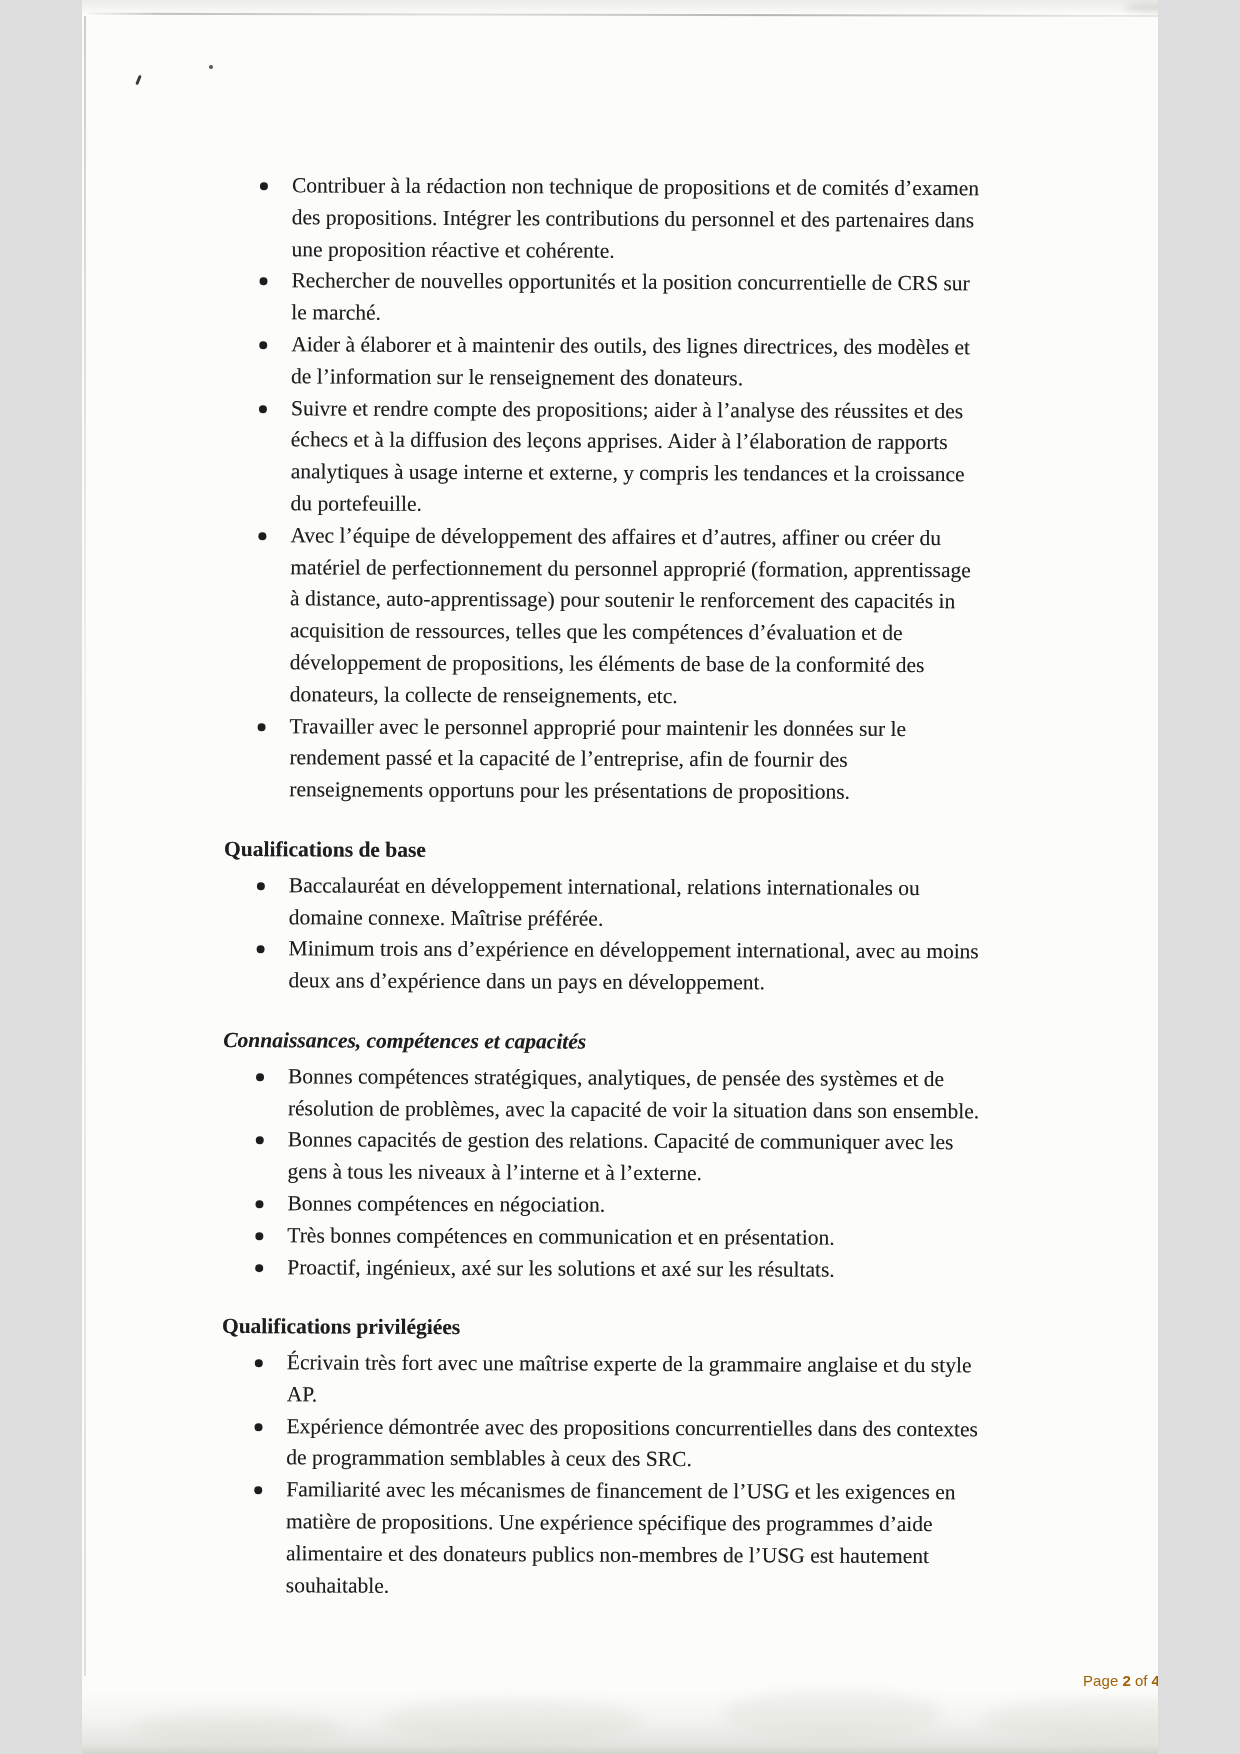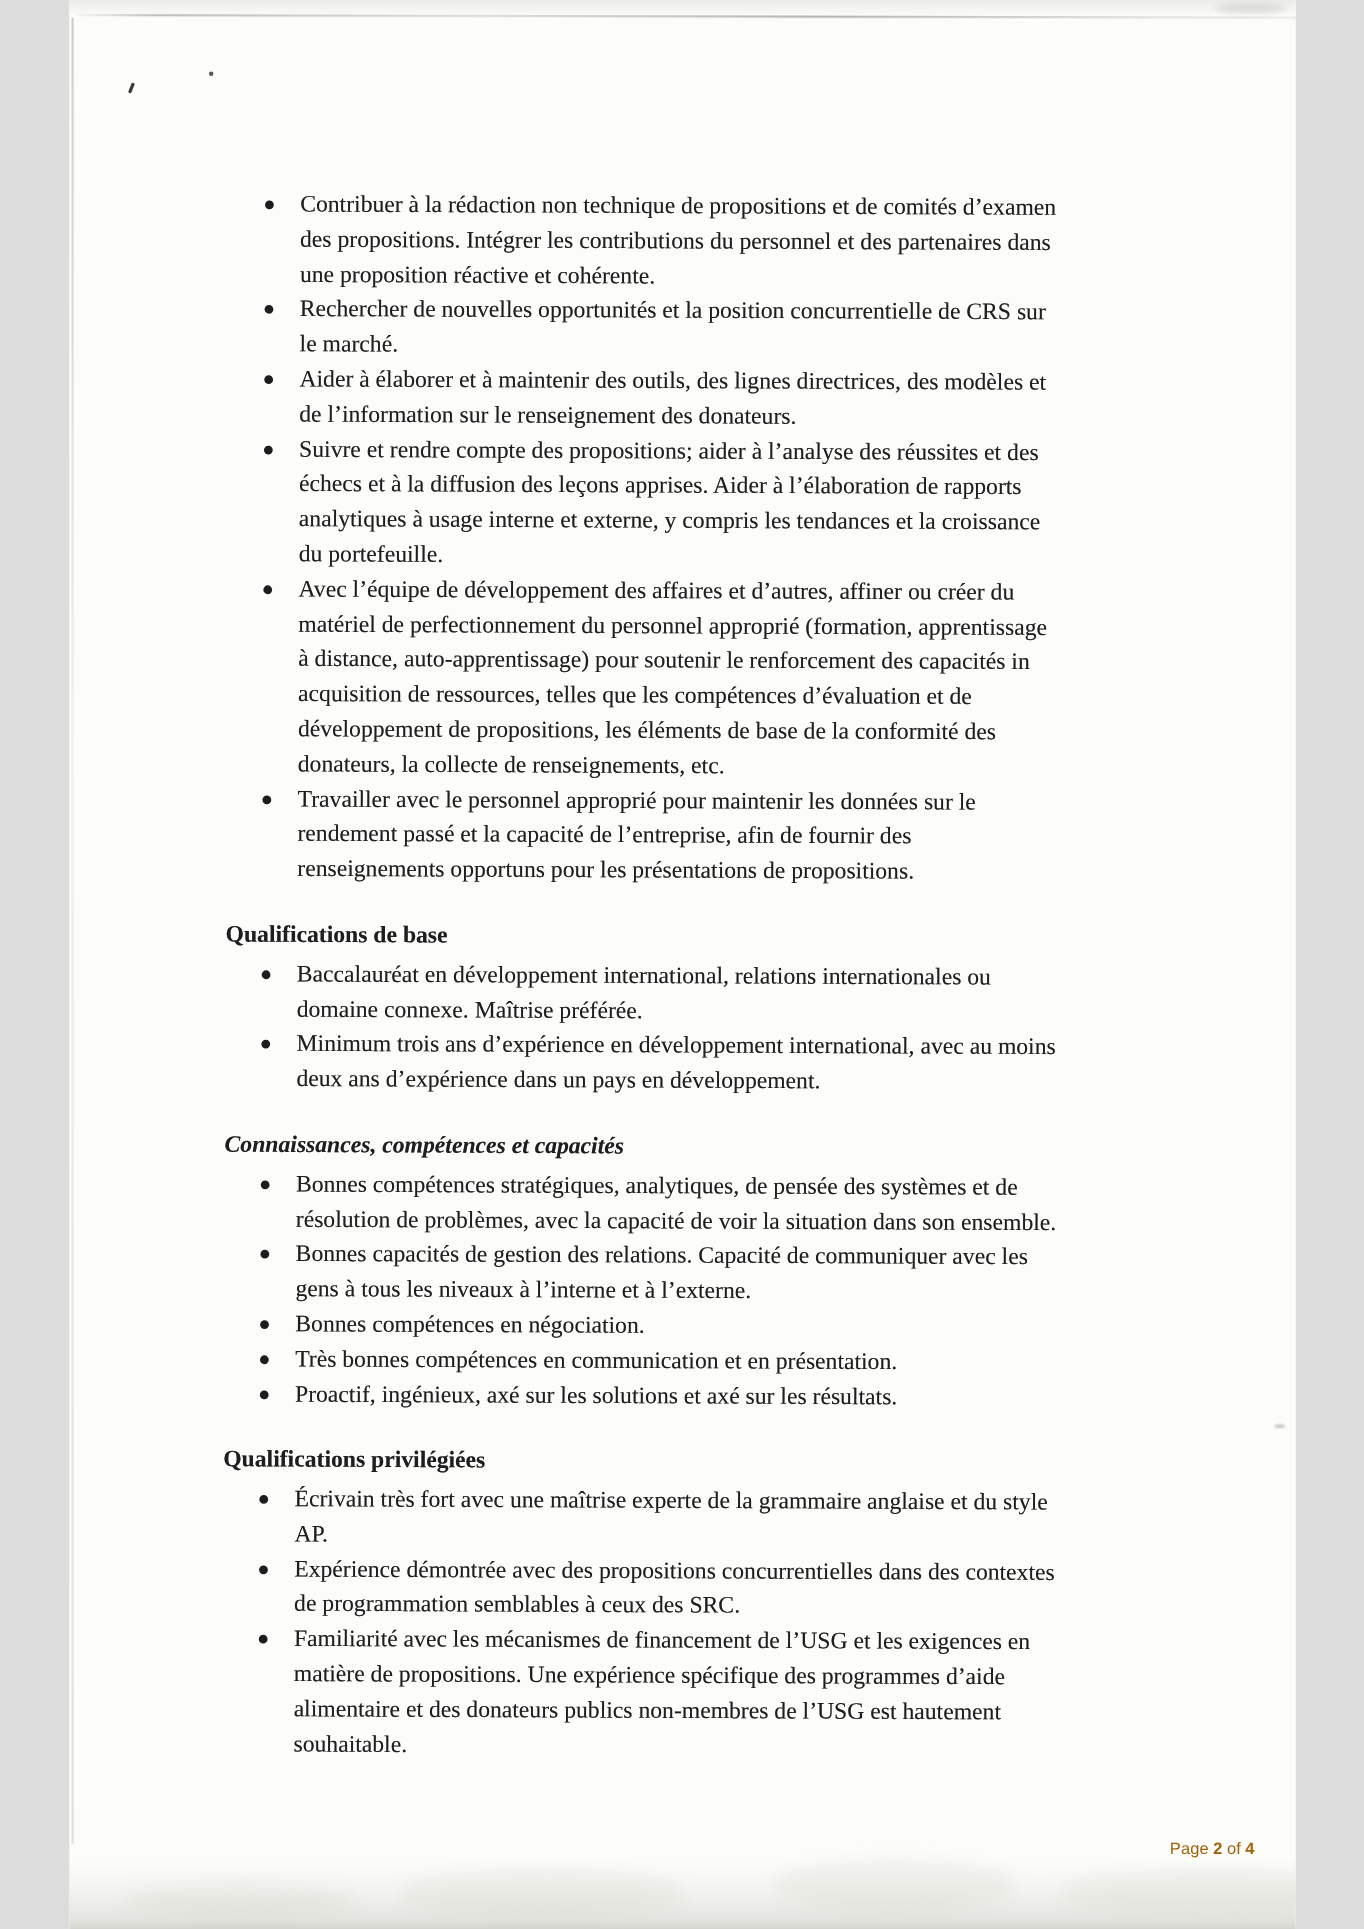--- a/index.html
+++ b/index.html
@@ -6,21 +6,20 @@
   body { background: #dddddd; }
 
   .page {
     position: relative;
     width: 1076px;
     height: 1754px;
     margin: 0 auto;
     background: #fcfcfa;
     overflow: hidden;
     font-family: "Liberation Serif", serif;
-    padding-left: 39px;
   }
 
   
   .scan-top-strip {
     position: absolute; top: 0; left: 0; right: 0; height: 13px;
     background: linear-gradient(to bottom, #ecece9, #f9f9f7);
   }
   .scan-top-line {
     position: absolute; top: 14px; left: 6px; width: 1230px; height: 2px;
     background: linear-gradient(to right,

